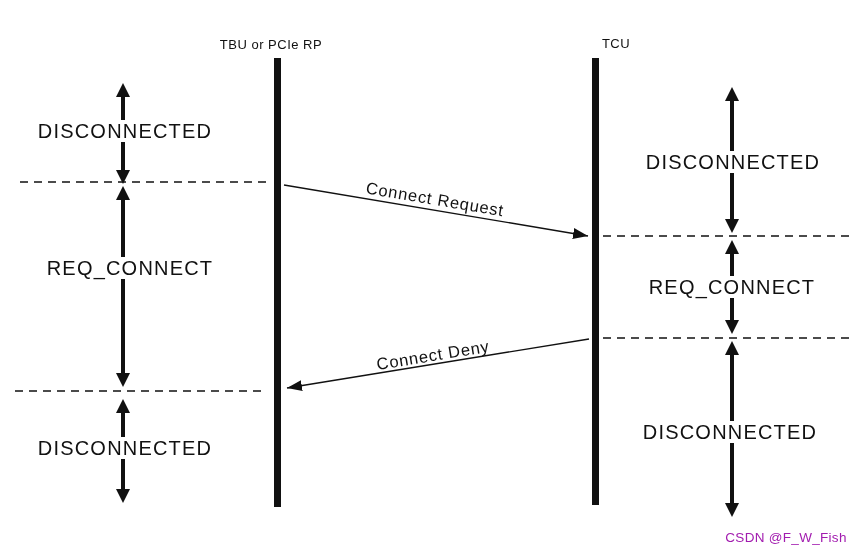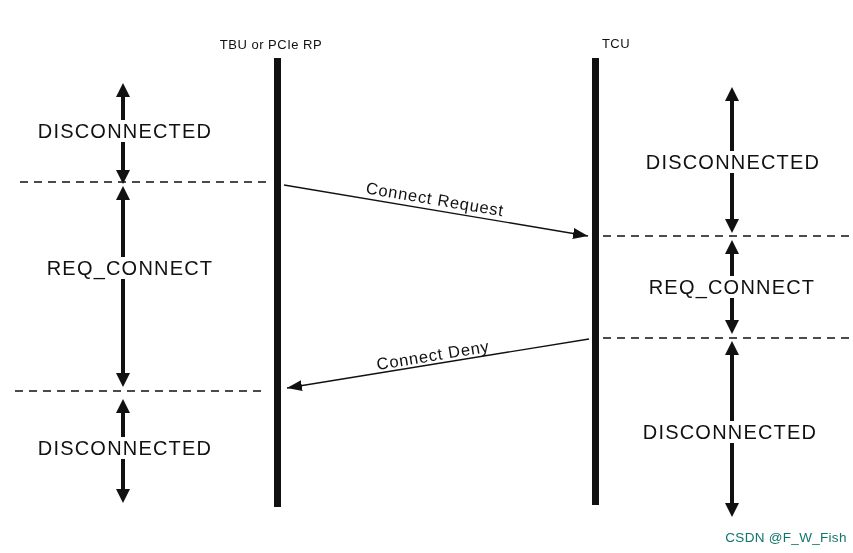--- a/index.html
+++ b/index.html
@@ -44,21 +44,21 @@
     background: transparent;
     padding: 0;
   }
   .msg-lbl.req { transform: translate(-50%, -50%) rotate(9.5deg); }
   .msg-lbl.deny { transform: translate(-50%, -50%) rotate(-9.3deg); }
   .watermark {
     position: absolute;
     transform: translate(-50%, -50%);
     font-size: 13.5px;
     letter-spacing: 0.3px;
-    color: #0f766e;
+    color: #a21caf;
     background: transparent;
     white-space: nowrap;
   }
 </style>
 </head>
 <body>
 
 <div class="stage">
 
   <svg width="853" height="553" viewBox="0 0 853 553">

